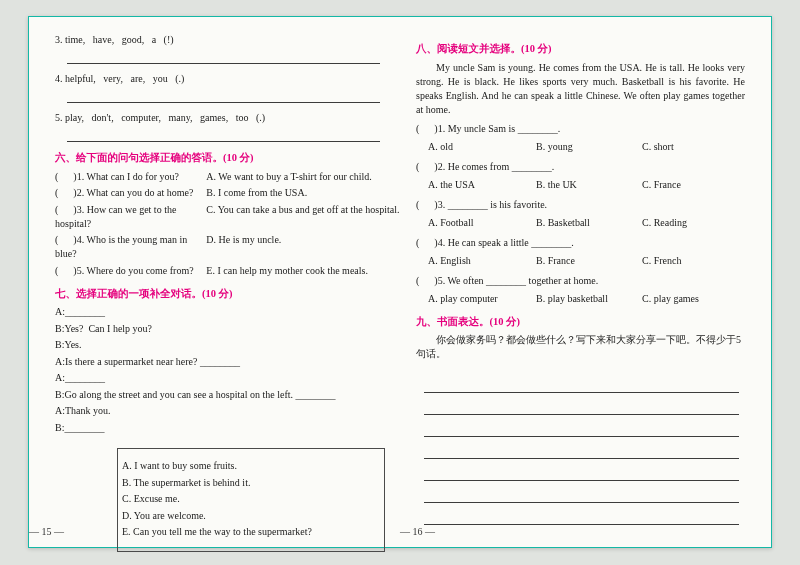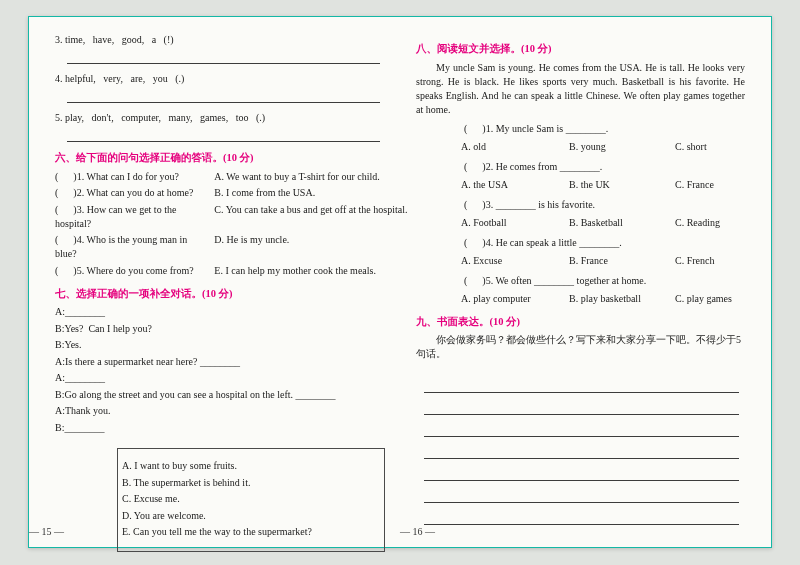--- a/index.html
+++ b/index.html
@@ -40,43 +40,43 @@
   
   .rearr { margin-bottom: 2px; }
   .rearr .item-text { white-space: pre-wrap; }
   .ans-line {
     border-bottom: 1px solid #3c3c3c;
     height: 15px;
     margin: 2px 4px 8px 12px;
   }
 
   
-  .match-row { display: flex; margin: 2.5px 0; gap: 8px; }
+  .match-row { display: flex; margin: 2.5px 0; }
   .match-q { flex: 0 0 46%; white-space: pre-wrap; }
   .match-a { flex: 1; white-space: nowrap; }
 
   
   .dialog-line { margin: 2.5px 0; white-space: pre-wrap; }
   .opt-box {
     border: 1px solid #4a4a4a;
     width: 268px;
     margin: 13px 0 0 62px;
     padding: 8px 10px 9px 4px;
   }
   .opt-box .box-line { margin: 2.5px 0; }
 
   
   .passage {
     text-indent: 2em;
     text-align: justify;
     margin: 2px 0 4px 0;
   }
   .q-block { margin-bottom: 1px; }
-  .stem { white-space: pre-wrap; margin-top: 5px; margin-left: 48px; }
-  .opts { display: flex; margin: 4px 0 6px 45px; align-items: center; }
+  .stem { white-space: pre-wrap; margin-top: 5px; }
+  .opts { display: flex; margin: 4px 0 6px 12px; align-items: center; }
   .opt-a { width: 108px; white-space: nowrap; }
   .opt-b { width: 106px; white-space: nowrap; }
   .opt-c { flex: 1; white-space: nowrap; }
 
   
   .prompt { white-space: pre-wrap; text-indent: 2em; margin: 3px 0 10px 0; font-size: 10px; }
   .write-line {
     border-bottom: 1px solid #3c3c3c;
     height: 22px;
     margin: 0 6px 0 8px;
@@ -184,21 +184,21 @@
         <div class="stem">(      )3. ________ is his favorite.</div>
         <div class="opts">
           <div class="opt-a">A. Football</div>
           <div class="opt-b">B. Basketball</div>
           <div class="opt-c">C. Reading</div>
         </div>
       </div>
       <div class="q-block">
         <div class="stem">(      )4. He can speak a little ________.</div>
         <div class="opts">
-          <div class="opt-a">A. Excuse</div>
+          <div class="opt-a">A. English</div>
           <div class="opt-b">B. France</div>
           <div class="opt-c">C. French</div>
         </div>
       </div>
       <div class="q-block">
         <div class="stem">(      )5. We often ________ together at home.</div>
         <div class="opts">
           <div class="opt-a">A. play computer</div>
           <div class="opt-b">B. play basketball</div>
           <div class="opt-c">C. play games</div>

